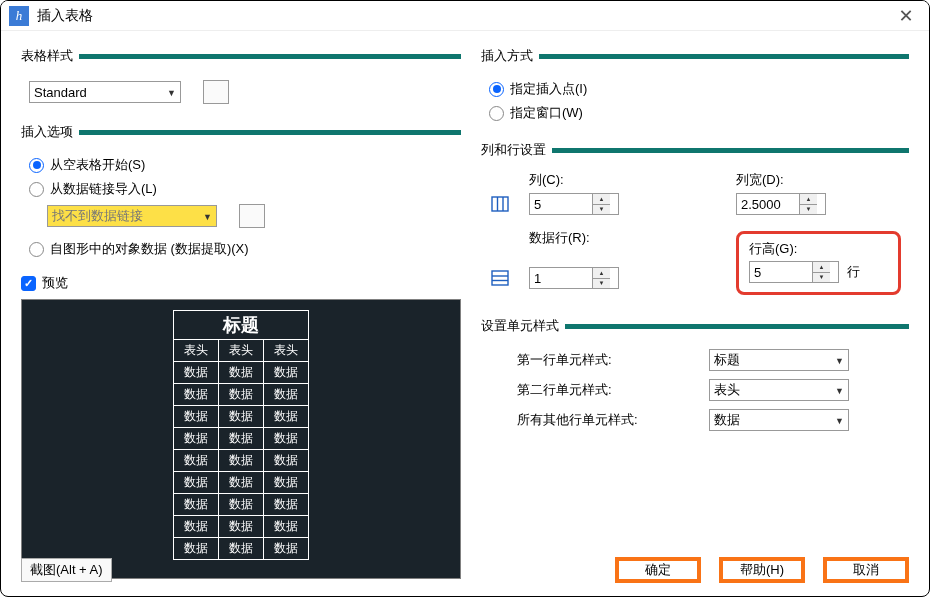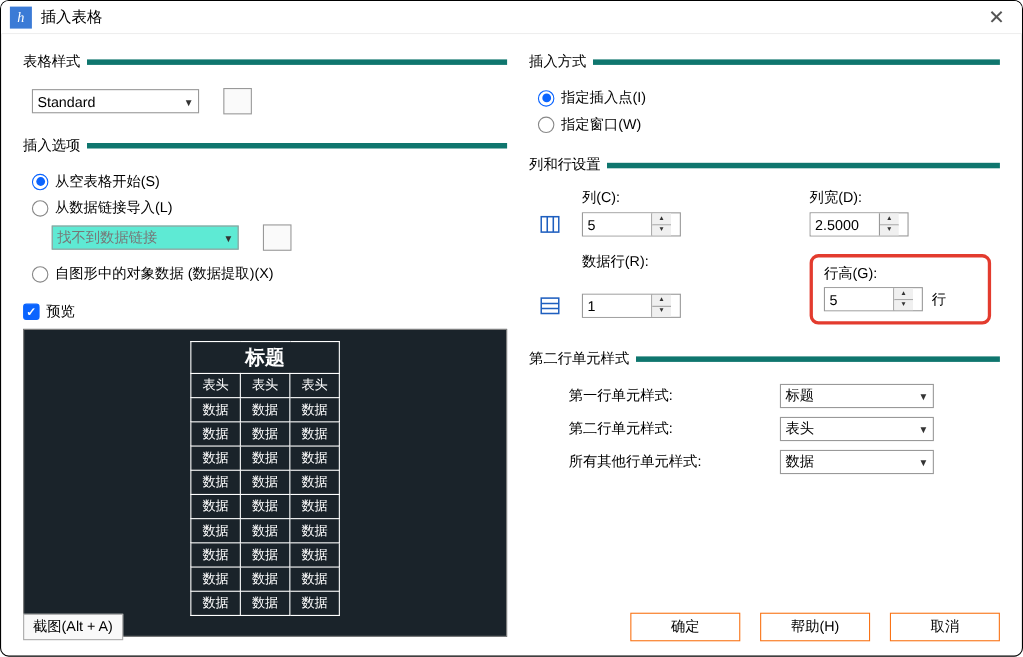--- a/index.html
+++ b/index.html
@@ -99,21 +99,21 @@
     align-items: center;
     padding: 0 4px;
     min-width: 140px;
     position: relative;
     cursor: pointer;
   }
   .select .arrow {
     position: absolute; right: 4px; top: 50%; transform: translateY(-40%);
     font-size: 9px; color: #333;
   }
-  .select.disabled { background: #5eead4; color: #777; cursor: default; font-family: Liberation Serif, serif; }
+  .select.disabled { background: #fde047; color: #777; cursor: default; font-family: Liberation Serif, serif; }
 
   .iconbtn {
     width: 26px; height: 24px;
     border: 1px solid #999;
     display: inline-flex; align-items: center; justify-content: center;
     cursor: pointer;
     background: #fafafa;
     font-size: 14px;
   }
 
@@ -170,22 +170,22 @@
     border: 1px solid #fff; color: #fff; font-size: 12px;
     padding: 2px 10px; text-align: center; background: #1a232a;
   }
   table.preview-table th.title { font-size: 18px; font-weight: bold; padding: 2px 20px; }
 
   .footer {
     display: flex; justify-content: center; align-items: center;
     gap: 32px; padding: 6px 20px 10px 20px;
   }
   .footer .btn {
-    border: 1px solid #f97316; background: #fff;
-    width: 100px; height: 26px; display: inline-flex;
+    border: 4px solid #f97316; background: #fff;
+    width: 86px; height: 26px; display: inline-flex;
     align-items: center; justify-content: center; cursor: pointer;
   }
   .footer-right { margin-left: auto; display: flex; gap: 18px; }
   .screenshot-hint {
     border: 1px solid #aaa; background: #f9f9f9;
     padding: 2px 8px; display: inline-block; font-size: 13px;
   }
 
   .col-icon svg { width: 18px; height: 18px; }
 </style>
@@ -434,21 +434,21 @@
             </div>
           </div>
           <div></div>
           <div></div>
         </div>
 
       </div>
     </fieldset>
 
     <fieldset class="group">
-      <legend>第二行单元样式</legend>
+      <legend>设置单元样式</legend>
       <div class="group-content" style="padding-top:2px">
         <div class="styleset-row">
           <span class="sl-lbl">第一行单元样式:</span>
           <div class="select sl-select">
             <span>标题</span>
             <span class="arrow">▼</span>
           </div>
         </div>
         <div class="styleset-row">
           <span class="sl-lbl">第二行单元样式:</span>

